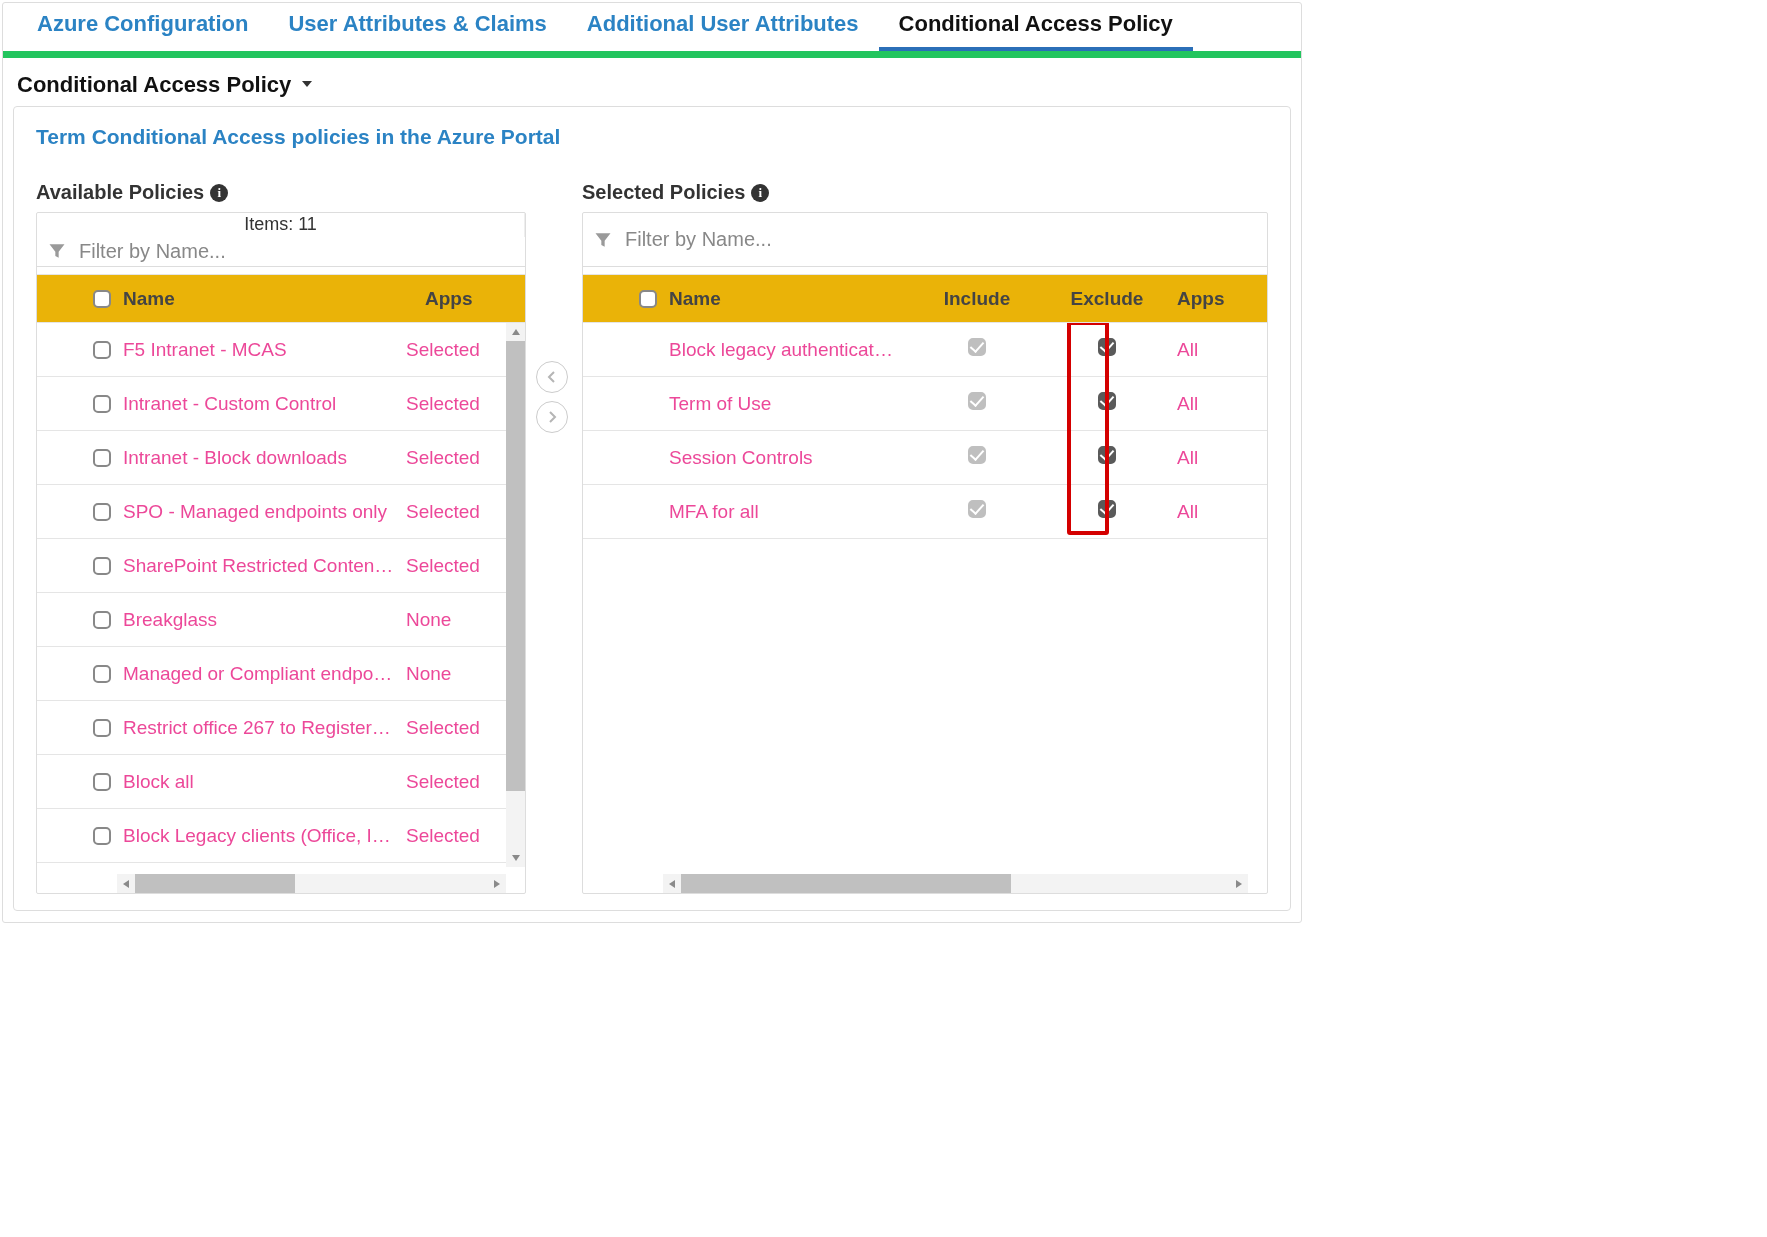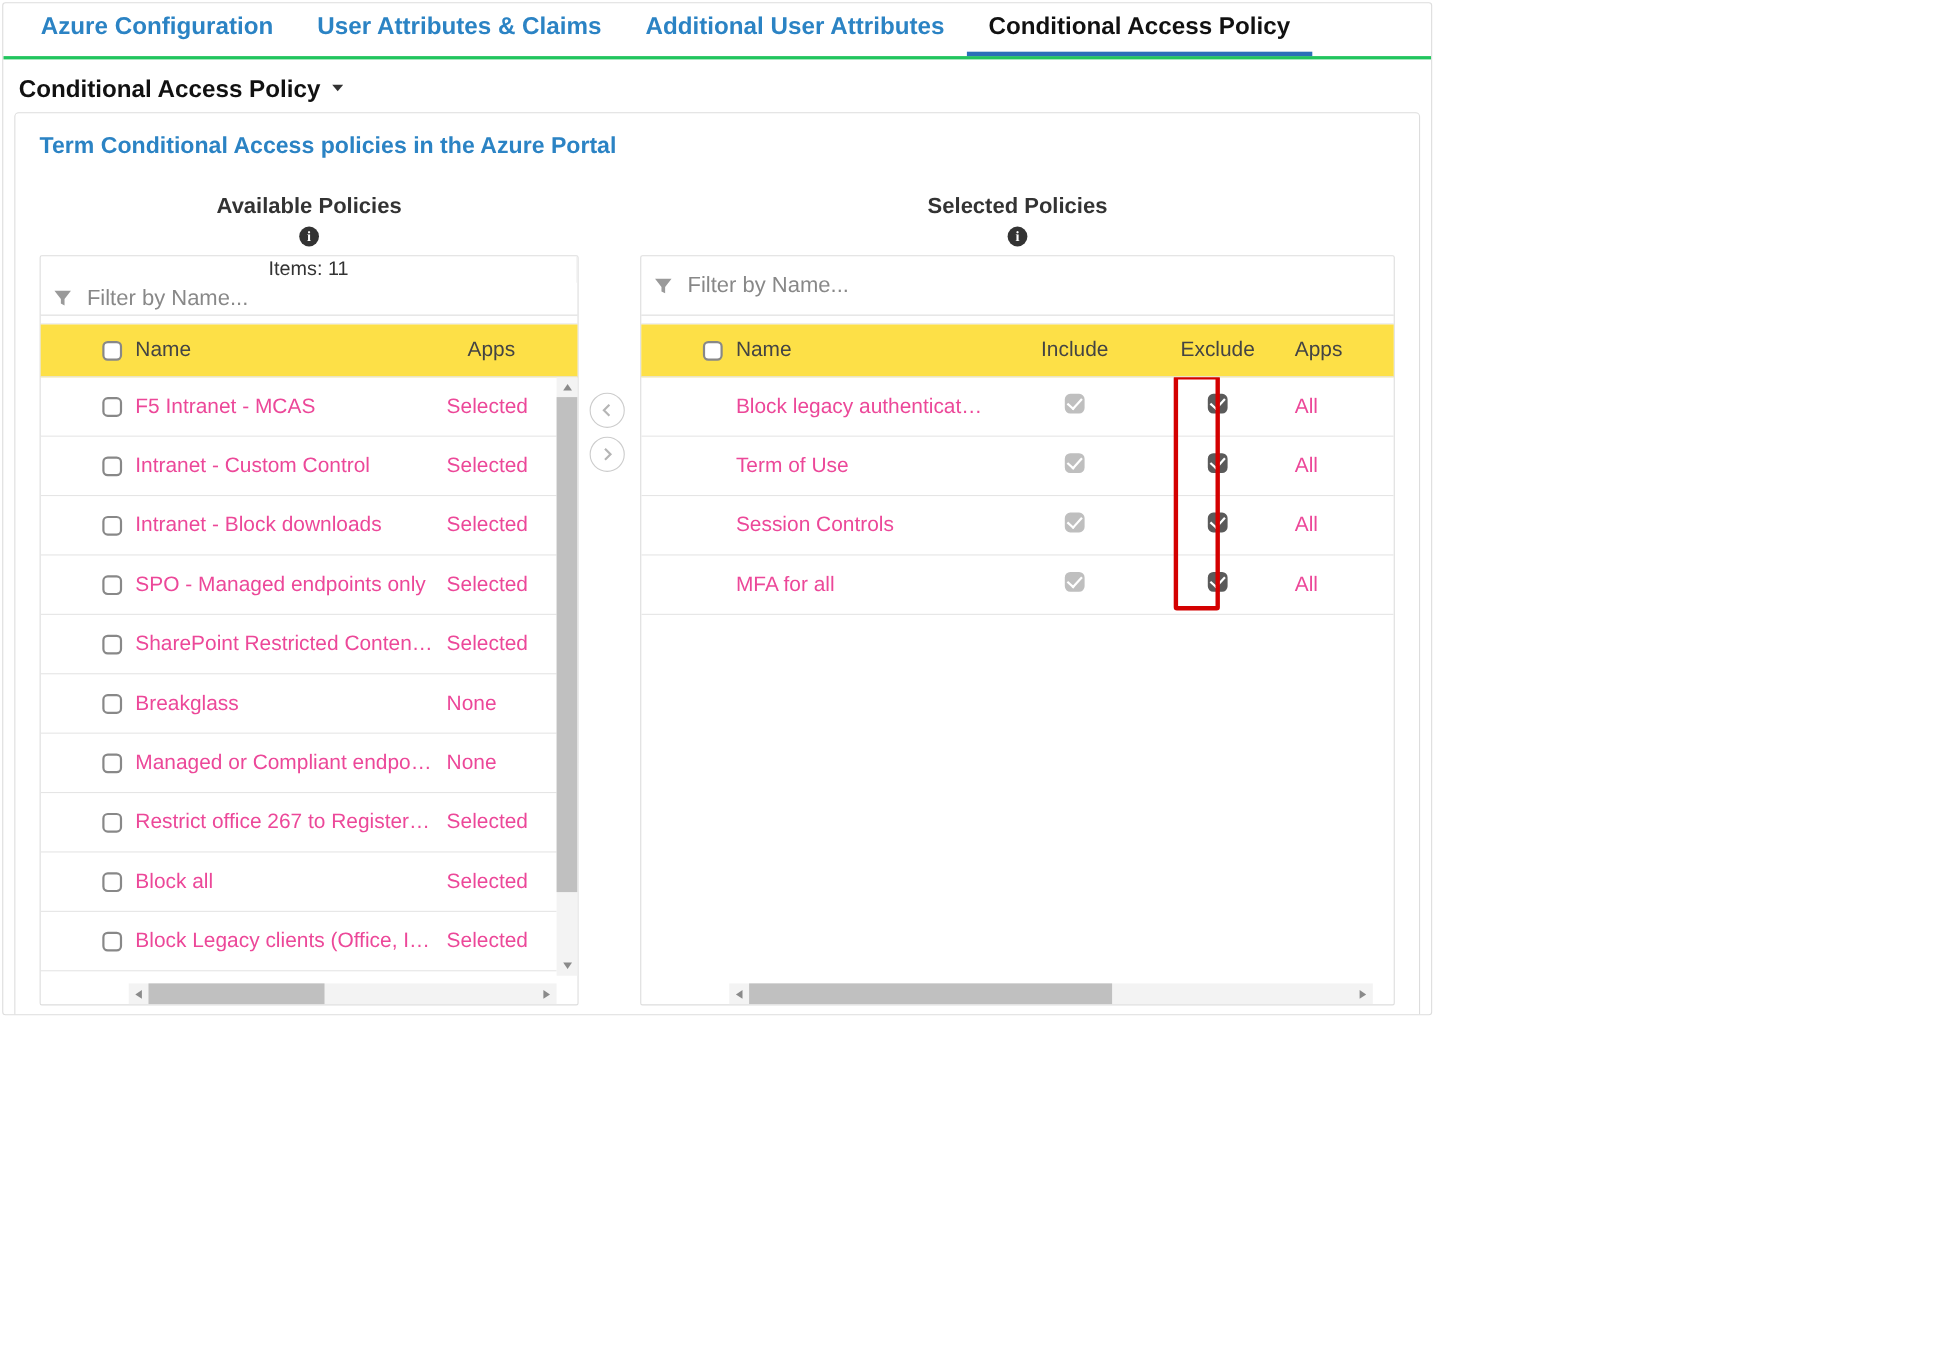--- a/index.html
+++ b/index.html
@@ -13,21 +13,21 @@
   }
   .outer {
     border: 1px solid #ddd;
     border-radius: 3px;
     width: 1300px;
     height: 921px;
     overflow: hidden;
   }
   .tabs {
     display: flex;
-    border-bottom: 3px solid #22c55e;
+    border-bottom: 7px solid #22c55e;
     padding: 0 14px;
   }
   .tab {
     padding: 8px 20px 10px;
     font-size: 22px;
     font-weight: 700;
     color: #2b83c4;
     cursor: pointer;
     border-bottom: 4px solid transparent;
   }
@@ -63,21 +63,20 @@
     margin-top: 32px;
     align-items: flex-start;
   }
   .col-title {
     font-weight: 700;
     font-size: 20px;
     margin-bottom: 8px;
     display: flex;
     align-items: center;
     gap: 6px;
-    flex-direction: column;
   }
   .info-icon {
     display: inline-flex;
     width: 18px;
     height: 18px;
     border-radius: 50%;
     background: #333;
     color: #fff;
     font-size: 13px;
     font-weight: 700;
@@ -127,22 +126,22 @@
     height: 20px;
   }
   .spacer-row { height: 8px; border-bottom: 1px solid #e5e5e5; }
   .header-row, .data-row {
     display: flex;
     align-items: center;
     border-bottom: 1px solid #e5e5e5;
   }
   .header-row {
     height: 48px;
-    background: #fde047;
-    font-weight: 400;
+    background: #eab308;
+    font-weight: 700;
     color: #444;
     font-size: 19px;
     justify-content: space-between;
   }
   .data-row {
     height: 54px;
     font-size: 19px;
     color: #ec4899;
   }
   .cell-check { width: 86px; display: flex; justify-content: flex-end; padding-right: 12px; }

